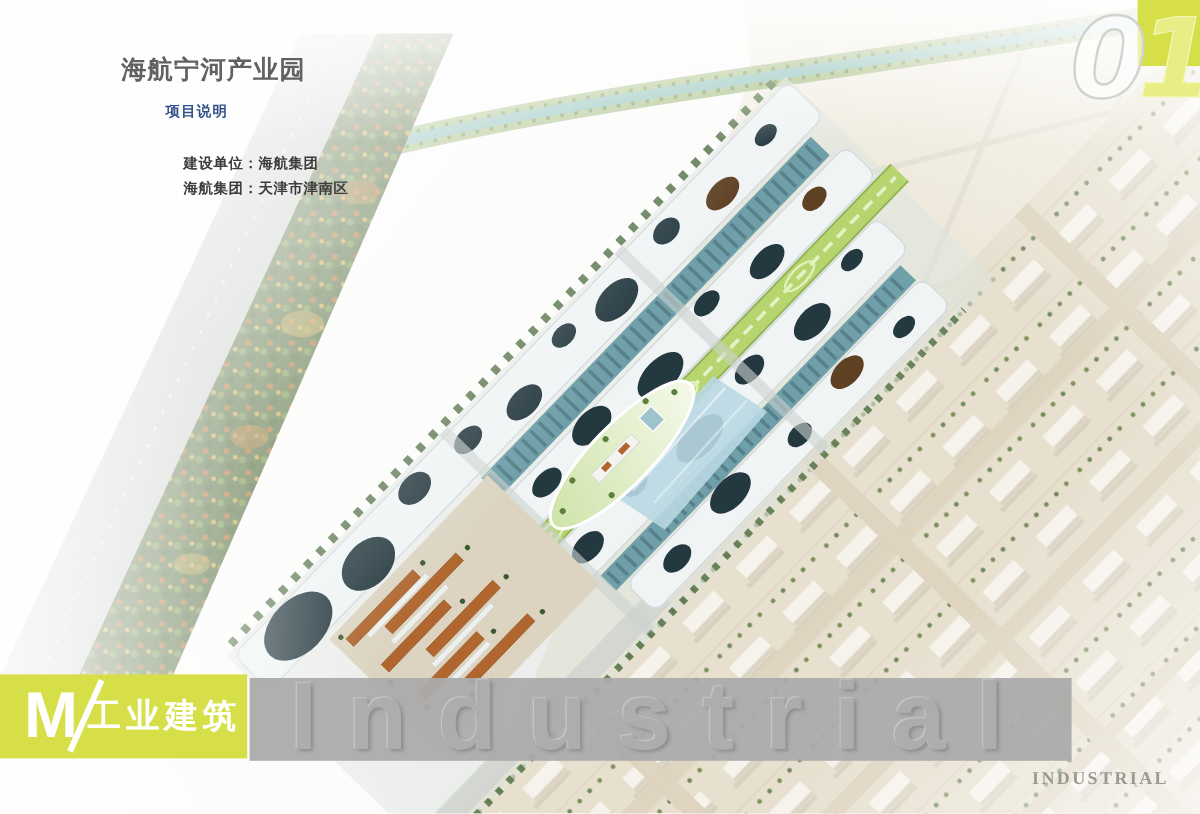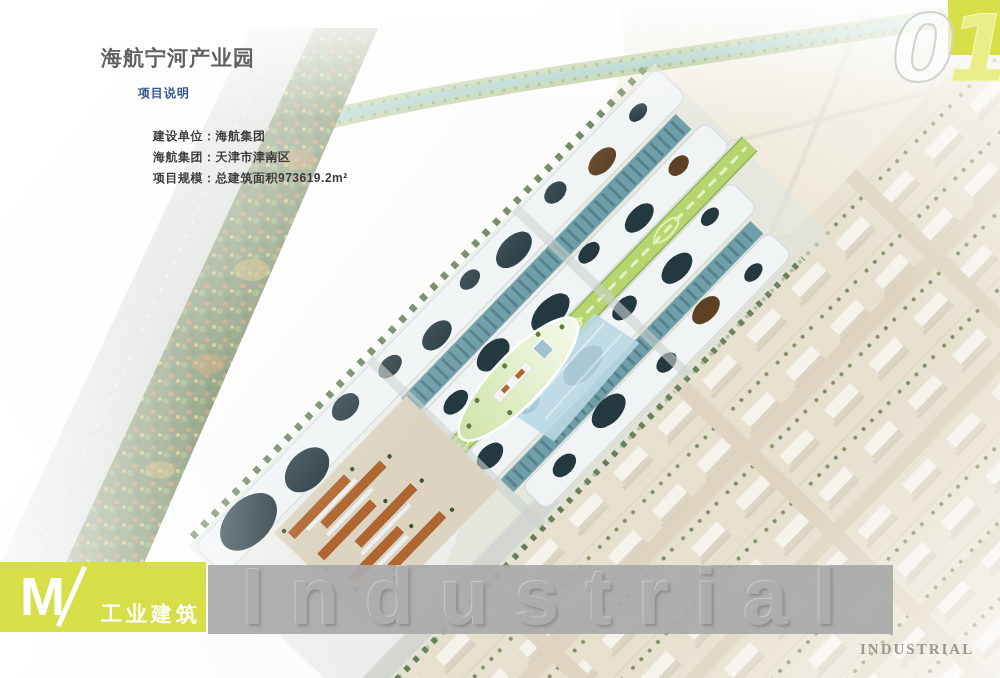--- a/index.html
+++ b/index.html
@@ -15,21 +15,21 @@
   .desc-lines{position:absolute;left:153px;top:85px;margin-top:44px;}
   .desc-line{height:21px;line-height:15px;font-size:12px;font-weight:bold;color:#3c3c3c;
              letter-spacing:0.5px;white-space:nowrap;}
 
   
   .badge{position:absolute;left:0;top:562px;width:206px;height:70px;background:#d6df48;}
   .badge .m{position:absolute;left:20px;top:-1px;font-size:54px;font-weight:bold;color:#ffffff;
             line-height:70px;}
   .badge .slash{position:absolute;left:69px;top:2px;width:5px;height:65px;background:#ffffff;
             transform:rotate(24deg);}
-  .badge .cat{position:absolute;right:5px;bottom:4px;font-size:21px;font-weight:bold;color:#ffffff;
+  .badge .cat{position:absolute;right:5px;bottom:16px;font-size:28px;font-weight:bold;color:#ffffff;
             letter-spacing:4px;white-space:nowrap;}
   .band{position:absolute;left:208px;top:565px;width:685px;height:69px;
         background:rgba(171,171,171,0.95);overflow:hidden;}
   .band .wm{display:block;padding-left:34px;font-size:80px;font-weight:bold;line-height:64px;
         letter-spacing:26px;color:#adadad;white-space:nowrap;
         text-shadow:-1px -1px 1px #c9c9c9, 2px 2px 3px #8d8d8d;}
   .caption{position:absolute;left:860px;top:641px;font-family:"Liberation Serif", serif;
         font-size:15px;font-weight:bold;letter-spacing:2px;color:#99998f;}
 
   
@@ -247,21 +247,20 @@
       <rect x="0" y="0" width="1000" height="678" fill="url(#fogBR)"></rect>
       <rect x="0" y="0" width="1000" height="678" fill="url(#fogBL)"></rect>
     </g>
   </svg>
 
   <div class="page-title">海航宁河产业园</div>
   <div class="desc-label">项目说明</div>
   <div class="desc-lines">
     <div class="desc-line">建设单位：海航集团</div>
     <div class="desc-line">海航集团：天津市津南区</div>
-    <div class="desc-line">项目规模：总建筑面积973619.2m²</div>
   </div>
 
   <div class="band">
     <span class="wm">Industrial</span>
   </div>
   <div class="badge">
     <span class="m">M</span>
     <span class="slash"></span>
     <span class="cat">工业建筑</span>
   </div>

